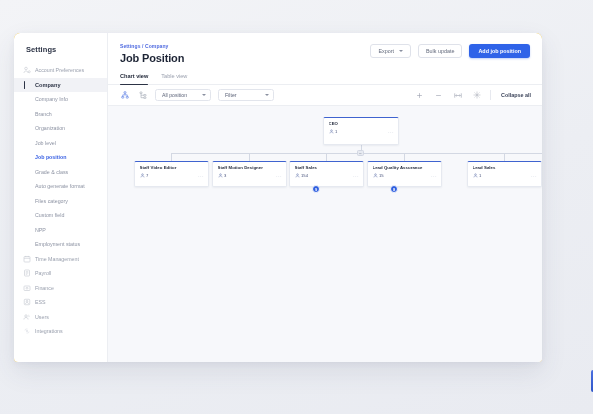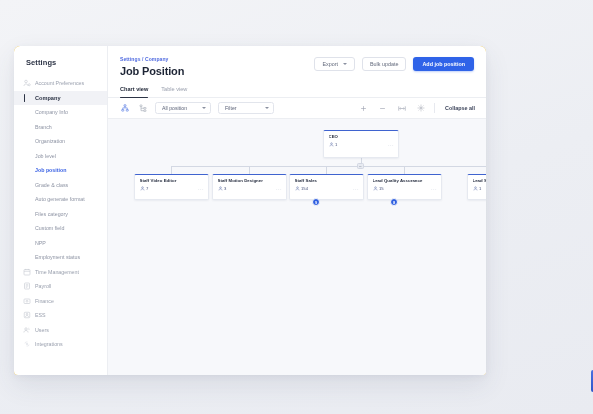--- a/index.html
+++ b/index.html
@@ -9,22 +9,22 @@
     background: #eef0f4;
     overflow: hidden;
   }
   body {
     background: linear-gradient(160deg, #f3f4f7 0%, #eceef3 55%, #e9ebf1 100%);
   }
 
   
   .app-card {
     position: absolute;
-    left: 14px; top: 46px;
-    width: 472px; height: 329px;
+    left: 14px; top: 33px;
+    width: 528px; height: 329px;
     background: #eab308;
     border-radius: 6px 6px 4px 4px;
     box-shadow: 0 10px 26px rgba(60,70,100,.10), 0 2px 6px rgba(60,70,100,.06);
     overflow: hidden;
     display: flex;
   }
 
   
   .sidebar {
     width: 94px;

